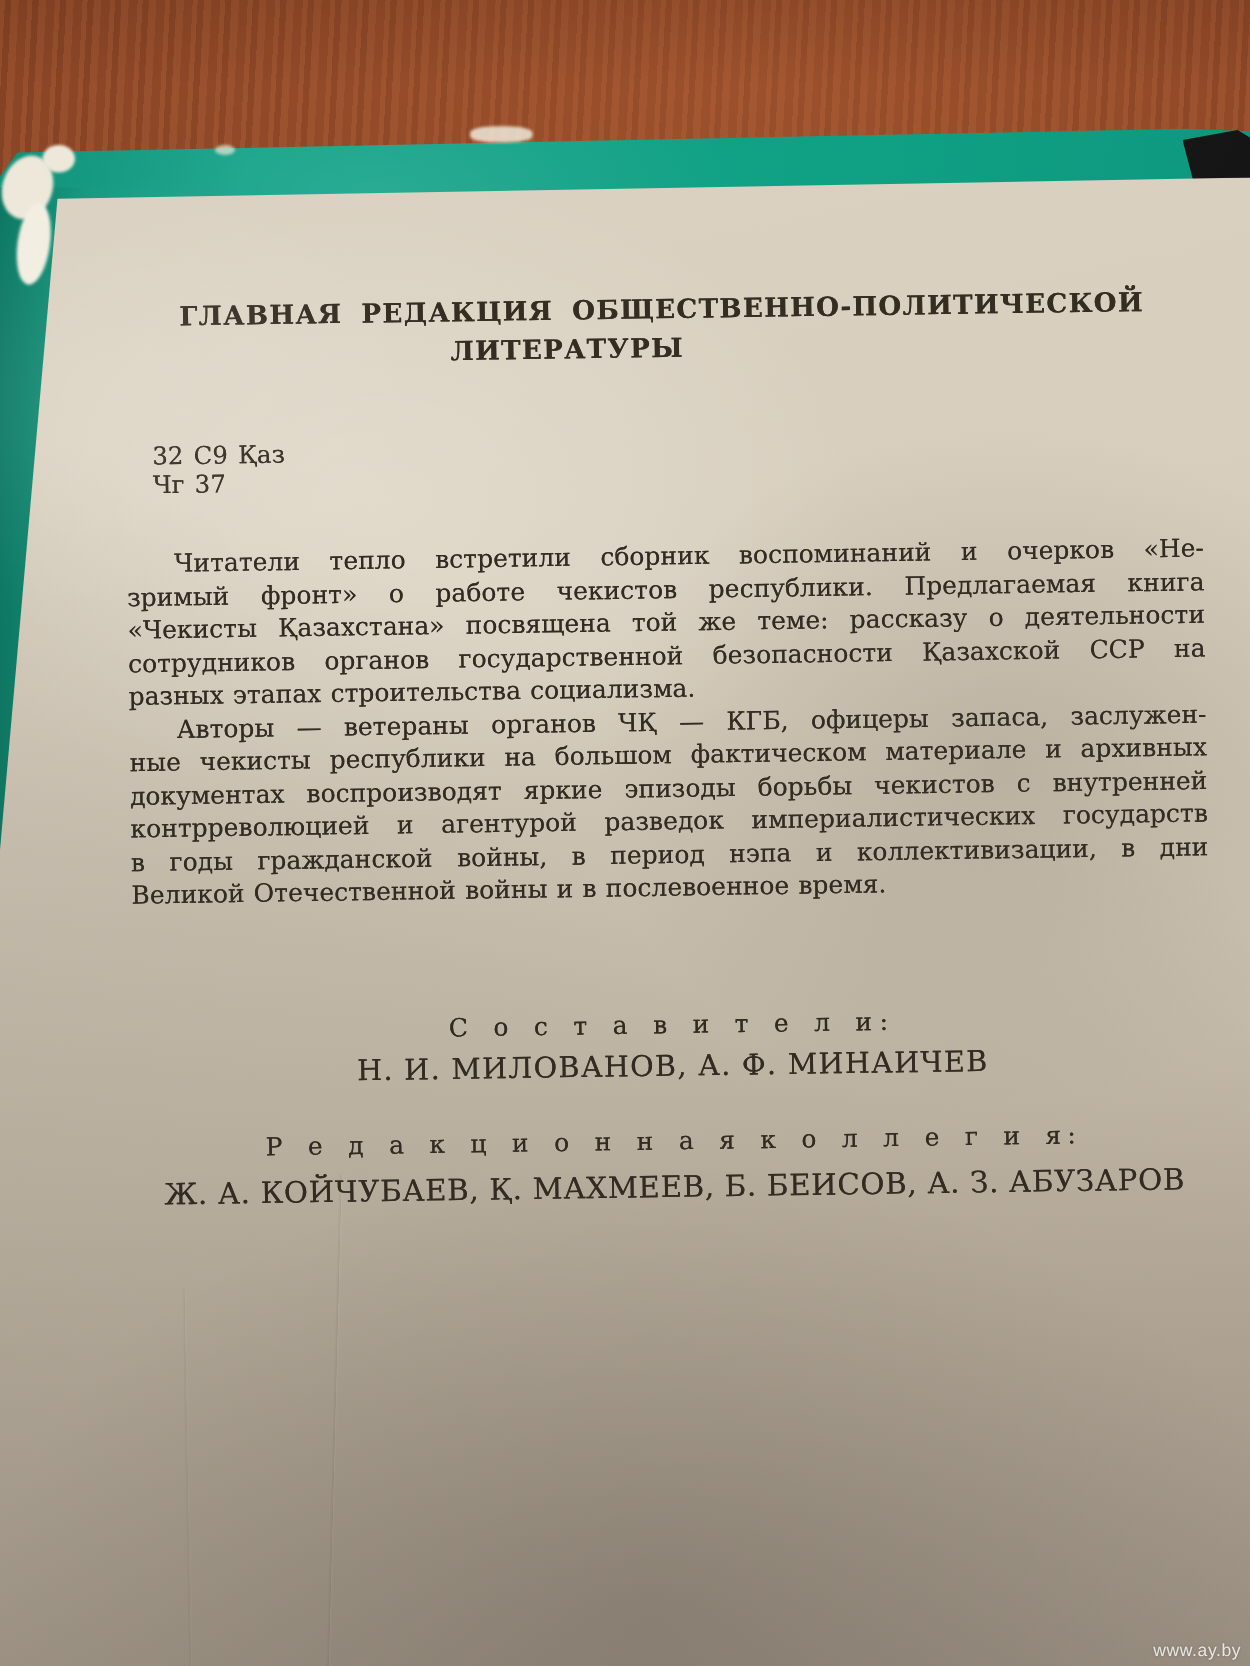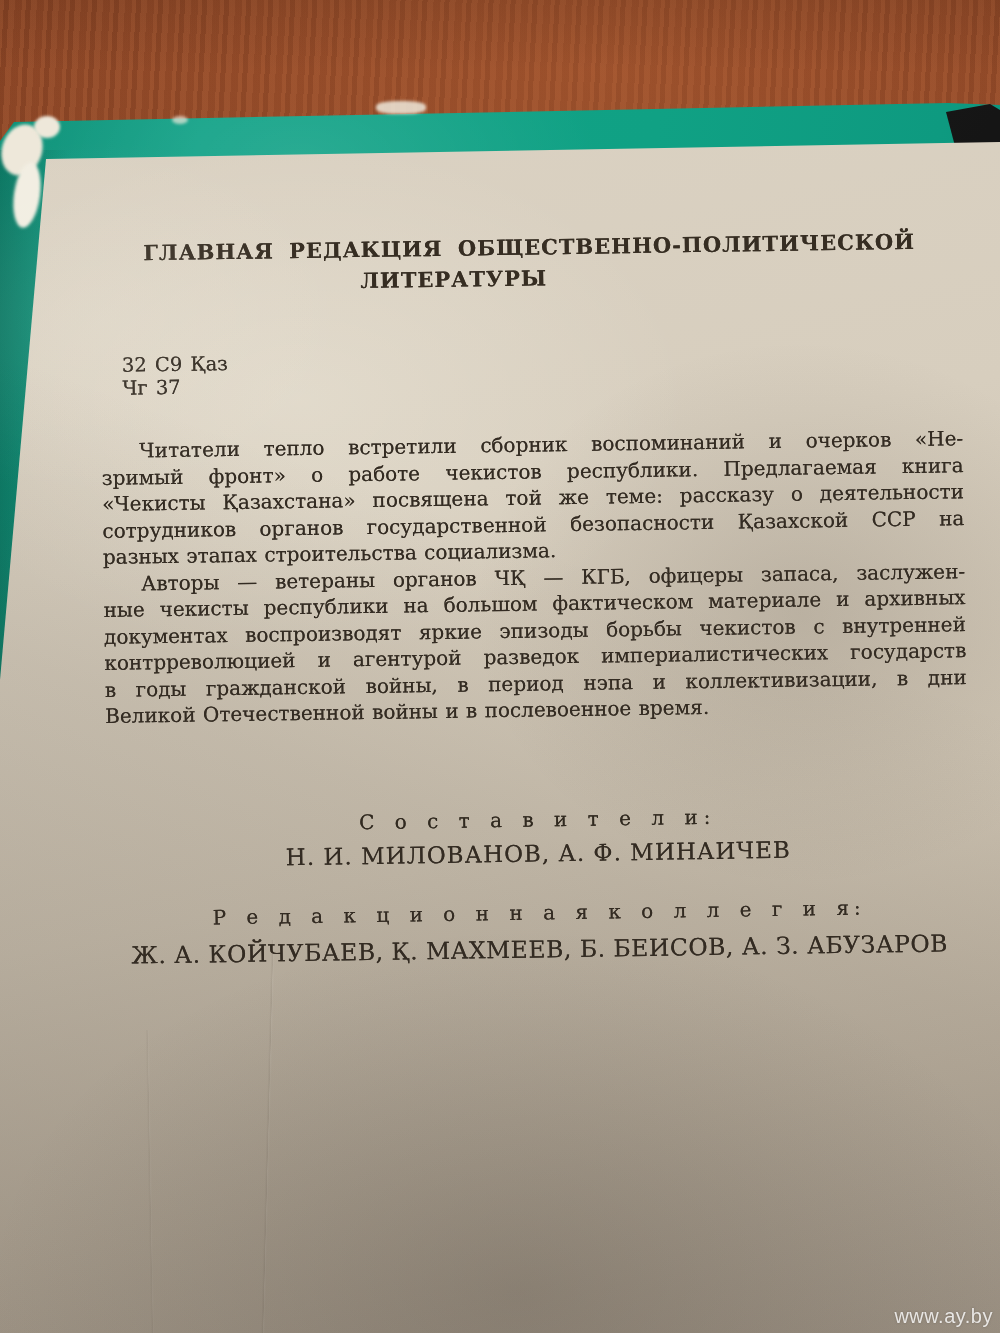--- a/index.html
+++ b/index.html
@@ -71,21 +71,21 @@
     background:
       linear-gradient(to bottom, rgba(30,20,12,0.10) 0px, rgba(30,20,12,0) 70px),
       radial-gradient(ellipse 480px 400px at 80% 46%, rgba(64,54,44,0.16), rgba(64,54,44,0) 68%),
       radial-gradient(ellipse 760px 520px at 52% 97%, rgba(56,48,40,0.20), rgba(56,48,40,0) 70%),
       radial-gradient(ellipse 420px 300px at 10% 24%, rgba(255,252,242,0.10), rgba(255,252,242,0) 60%),
       linear-gradient(200deg, rgba(0,0,0,0) 42%, rgba(55,47,39,0.10) 60%, rgba(50,42,35,0.22) 100%);
   }
   .watermark{
     position:absolute;right:7px;bottom:5px;
     font-family:"Liberation Sans","DejaVu Sans",sans-serif;
-    font-size:20px;color:rgba(255,255,255,0.82);
+    font-size:14px;color:rgba(255,255,255,0.82);
     text-shadow:0 0 2px rgba(90,80,70,0.6);letter-spacing:.5px;
   }
 </style>
 </head>
 <body>
 
 <div class="stage">
 
   <div class="cover"></div>
   <div class="cover-shade-left"></div>

